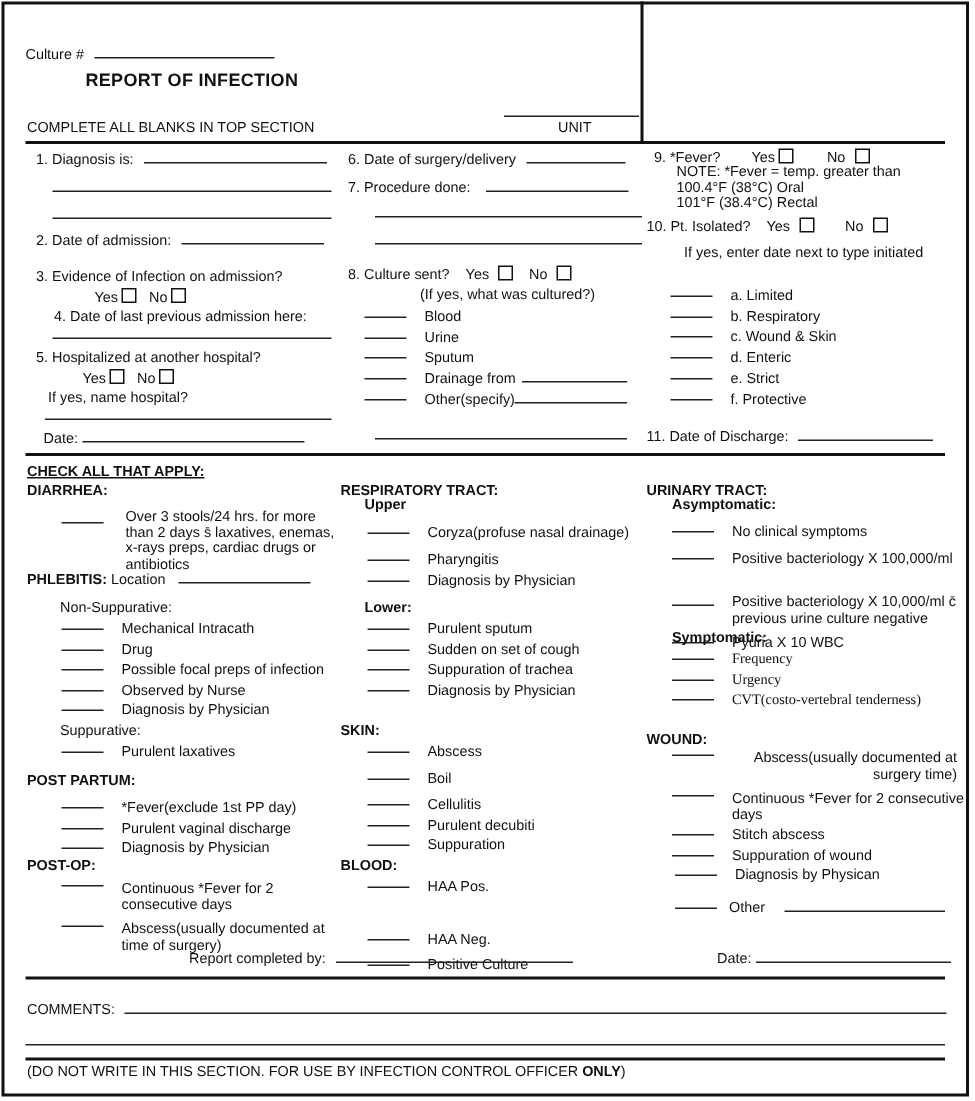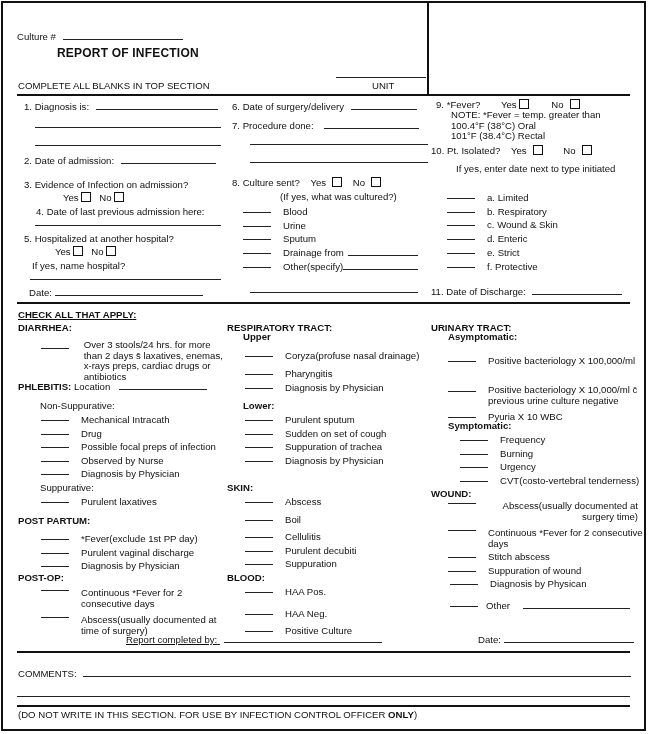--- a/index.html
+++ b/index.html
@@ -173,56 +173,56 @@
 <div class="abs" style="left:245px;top:495px;line-height:13.6px;">
   <div><span class="cb"></span><span>Abscess</span></div>
   <div style="margin-top:4px;"><span class="cb"></span><span>Boil</span></div>
   <div style="margin-top:4px;"><span class="cb"></span><span>Cellulitis</span></div>
   <div><span class="cb"></span><span>Purulent decubiti</span></div>
   <div><span class="cb"></span><span>Suppuration</span></div>
 </div>
 <div class="abs bold" style="left:227px;top:572px;">BLOOD:</div>
 <div class="abs" style="left:245px;top:585px;line-height:13.6px;">
   <div><span class="cb"></span><span>HAA Pos.</span></div>
-  <div style="margin-top:8px;"><span class="cb"></span><span>HAA Neg.</span></div>
+  <div style="margin-top:21px;"><span class="cb"></span><span>HAA Neg.</span></div>
   <div style="margin-top:4px;"><span class="cb"></span><span>Positive Culture</span></div>
 </div>
 
 <div class="abs bold" style="left:431px;top:322px;">URINARY TRACT:</div>
 <div class="abs bold" style="left:448px;top:331px;">Asymptomatic:</div>
 <div class="abs" style="left:448px;top:349px;line-height:12px;">
+  <div><span class="cb"></span><span>No clinical symptoms</span></div>
   <div style="margin-top:6px;"><span class="cb"></span><span>Positive bacteriology X 100,000/ml</span></div>
   <div style="margin-top:18px;"><span class="cb" style="vertical-align:top;margin-top:6px;"></span><span class="ml" style="display:inline-block;width:150px;">Positive bacteriology X 10,000/ml c̄ previous urine culture negative</span></div>
   <div style="margin-top:4px;"><span class="cb"></span><span>Pyuria X 10 WBC</span></div>
 </div>
 <div class="abs bold" style="left:448px;top:420px;">Symptomatic:</div>
-<div class="abs" style="left:460px;top:433px;line-height:13.6px;">
+<div class="abs" style="left:448px;top:433px;line-height:13.6px;font-family:Liberation Serif, serif;">
   <div><span class="cb"></span><span>Frequency</span></div>
-  <div><span class="cb"></span><span>Burning</span></div>
   <div><span class="cb"></span><span>Urgency</span></div>
   <div><span class="cb"></span><span>CVT(costo-vertebral tenderness)</span></div>
 </div>
 <div class="abs bold" style="left:431px;top:488px;">WOUND:</div>
 <div class="abs" style="left:448px;top:501px;text-align:right;">
   <span class="cb" style="vertical-align:top;margin-top:2px;"></span><span class="ml" style="display:inline-block;width:150px;">Abscess(usually documented at surgery time)</span>
 </div>
 <div class="abs" style="left:448px;top:528px;">
   <span class="cb" style="vertical-align:top;margin-top:2px;"></span><span class="ml" style="display:inline-block;width:160px;">Continuous *Fever for 2 consecutive days</span>
 </div>
 <div class="abs" style="left:448px;top:550px;line-height:13.6px;">
   <div><span class="cb"></span><span>Stitch abscess</span></div>
   <div><span class="cb"></span><span>Suppuration of wound</span></div>
   <div style="margin-left:2px;"><span class="cb"></span><span>Diagnosis by Physican</span></div>
 </div>
 <div class="abs" style="left:450px;top:600px;">
   <span class="cb" style="margin-right:8px;"></span><span>Other</span>
   <span class="blank" style="width:107px;margin-left:10px;"></span>
 </div>
 
-<div class="abs" style="left:126px;top:634px;text-decoration:underline;">
+<div class="abs" style="left:126px;top:634px;">
   <span>Report completed by:</span>
   <span class="blank" style="width:158px;margin-left:4px;"></span>
 </div>
 <div class="abs" style="left:478px;top:634px;">
   <span>Date:</span>
   <span class="blank" style="width:130px;"></span>
 </div>
 <div class="hline" style="left:17px;top:651px;width:613px;"></div>
 <div class="abs" style="left:18px;top:668px;">
   <span>COMMENTS:</span>

